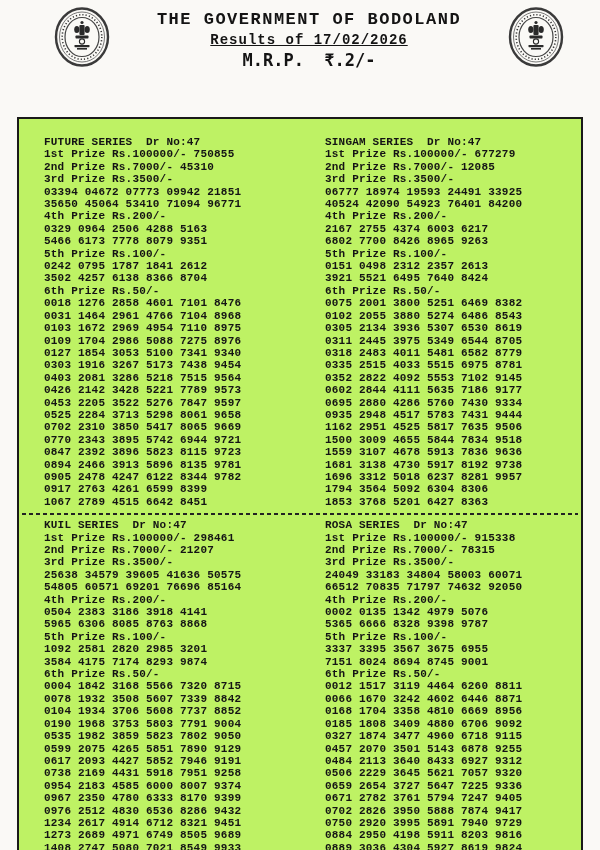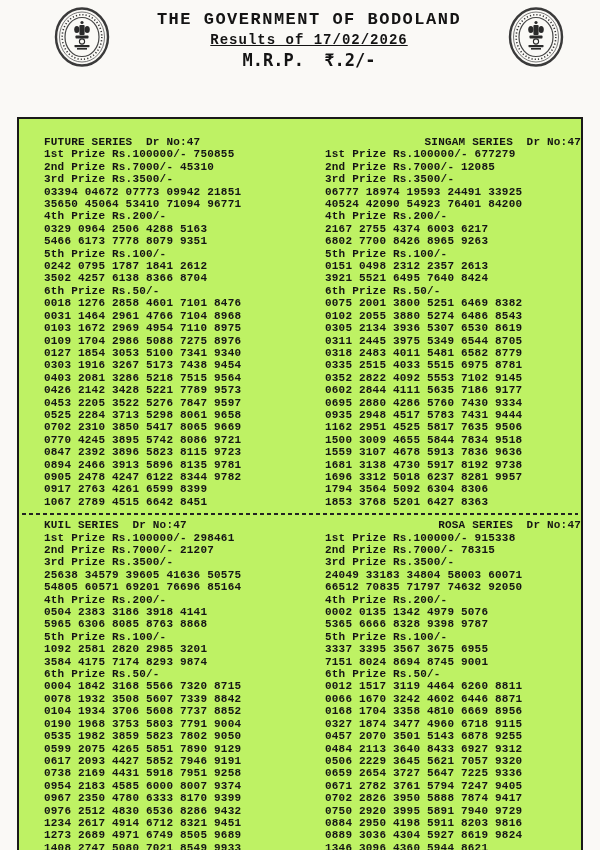--- a/index.html
+++ b/index.html
@@ -32,21 +32,21 @@
     padding-top:17px;
     background:#bef264;
     margin-top:45px;
   }
   .grid { display:flex; }
   .series { width:50%; padding-left:25px; box-sizing:border-box; }
   .series-header, .line {
     font-size:11px; font-weight:bold; line-height:12.4px; white-space:pre;
     letter-spacing:0.2px;
   }
-  .col-right .series-header { text-align:right; }
+  .col-right .series-header { text-align:left; }
   .sep {
     height:2px; margin:5px 3px 4px 3px;
     background:repeating-linear-gradient(90deg,#222 0 4px,transparent 4px 7px);
   }
 </style>
 </head>
 <body>
 
 <div class="page">
 
@@ -107,21 +107,21 @@
           <div class="line number-row">0031 1464 2961 4766 7104 8968</div>
           <div class="line number-row">0103 1672 2969 4954 7110 8975</div>
           <div class="line number-row">0109 1704 2986 5088 7275 8976</div>
           <div class="line number-row">0127 1854 3053 5100 7341 9340</div>
           <div class="line number-row">0303 1916 3267 5173 7438 9454</div>
           <div class="line number-row">0403 2081 3286 5218 7515 9564</div>
           <div class="line number-row">0426 2142 3428 5221 7789 9573</div>
           <div class="line number-row">0453 2205 3522 5276 7847 9597</div>
           <div class="line number-row">0525 2284 3713 5298 8061 9658</div>
           <div class="line number-row">0702 2310 3850 5417 8065 9669</div>
-          <div class="line number-row">0770 4245 3895 5742 8086 9721</div>
+          <div class="line number-row">0770 2343 3895 5742 6944 9721</div>
           <div class="line number-row">0847 2392 3896 5823 8115 9723</div>
           <div class="line number-row">0894 2466 3913 5896 8135 9781</div>
           <div class="line number-row">0905 2478 4247 6122 8344 9782</div>
           <div class="line number-row">0917 2763 4261 6599 8399</div>
           <div class="line number-row">1067 2789 4515 6642 8451</div>
         </section>
       <section class="series col-right">
           <div class="series-header">SINGAM SERIES  Dr No:47</div>
           <div class="line prize-label">1st Prize Rs.100000/- 677279</div>
           <div class="line prize-label">2nd Prize Rs.7000/- 12085</div>
@@ -197,20 +197,21 @@
           <div class="line prize-label">4th Prize Rs.200/-</div>
           <div class="line number-row">0002 0135 1342 4979 5076</div>
           <div class="line number-row">5365 6666 8328 9398 9787</div>
           <div class="line prize-label">5th Prize Rs.100/-</div>
           <div class="line number-row">3337 3395 3567 3675 6955</div>
           <div class="line number-row">7151 8024 8694 8745 9001</div>
           <div class="line prize-label">6th Prize Rs.50/-</div>
           <div class="line number-row">0012 1517 3119 4464 6260 8811</div>
           <div class="line number-row">0066 1670 3242 4602 6446 8871</div>
           <div class="line number-row">0168 1704 3358 4810 6669 8956</div>
+          <div class="line number-row">0185 1808 3409 4880 6706 9092</div>
           <div class="line number-row">0327 1874 3477 4960 6718 9115</div>
           <div class="line number-row">0457 2070 3501 5143 6878 9255</div>
           <div class="line number-row">0484 2113 3640 8433 6927 9312</div>
           <div class="line number-row">0506 2229 3645 5621 7057 9320</div>
           <div class="line number-row">0659 2654 3727 5647 7225 9336</div>
           <div class="line number-row">0671 2782 3761 5794 7247 9405</div>
           <div class="line number-row">0702 2826 3950 5888 7874 9417</div>
           <div class="line number-row">0750 2920 3995 5891 7940 9729</div>
           <div class="line number-row">0884 2950 4198 5911 8203 9816</div>
           <div class="line number-row">0889 3036 4304 5927 8619 9824</div>

